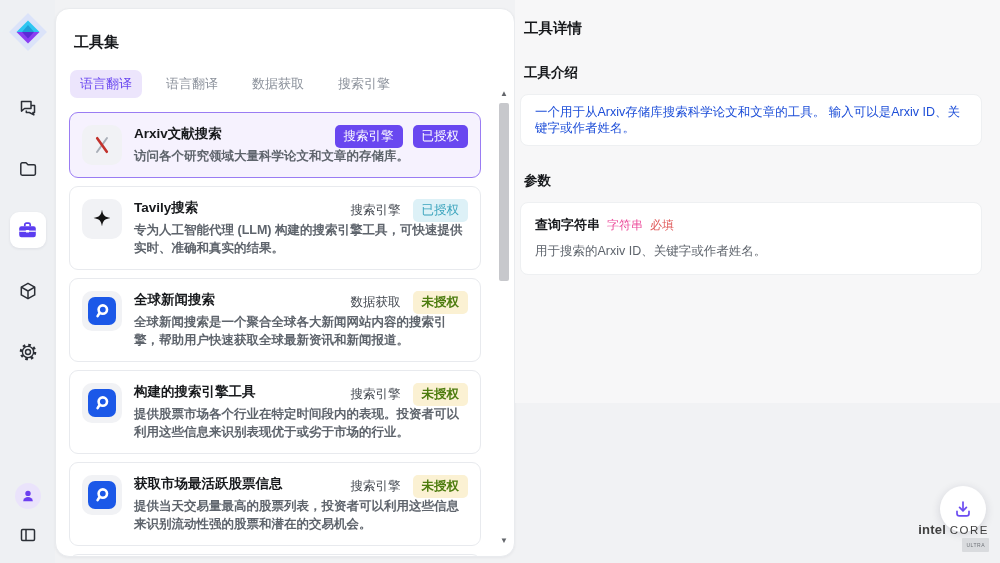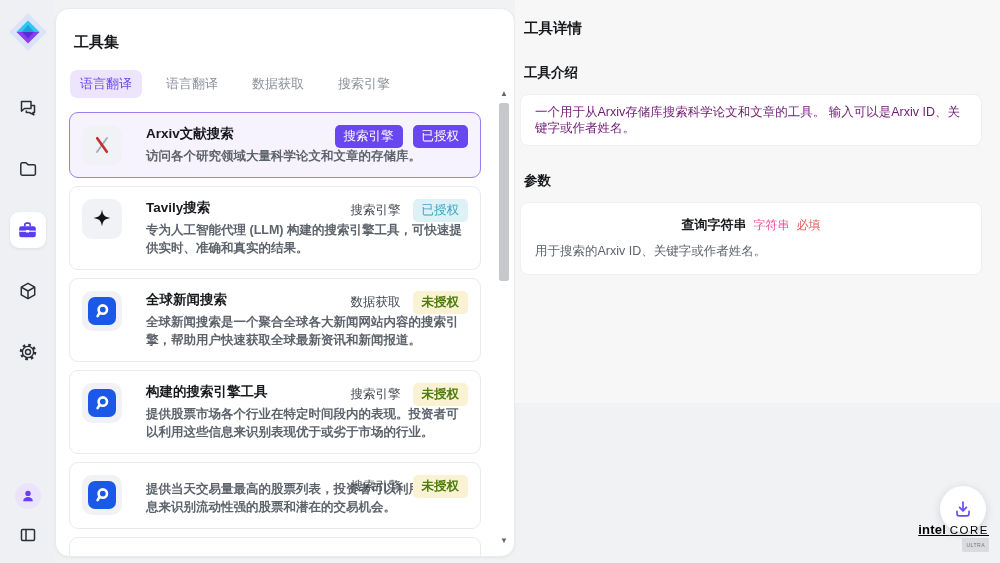--- a/index.html
+++ b/index.html
@@ -35,21 +35,21 @@
   }
   .panel-title { font-size:15px; font-weight:700; margin-left:5px;font-family:Liberation Mono, monospace; }
   .tabs { display:flex; gap:14px; margin-top:18px; margin-left:1px; }
   .tab {
     font-size:13px; color:#8b919b; padding:5px 10px; border-radius:7px; cursor:pointer; white-space:nowrap;
   }
   .tab.active { background:#ece5fc; color:#6947f0; font-weight:500; }
 
   .tool-list { margin-top:14px; width:412px; }
   .tool-card {
-    position:relative; display:flex; gap:24px; align-items:flex-start;
+    position:relative; display:flex; gap:12px; align-items:flex-start;
     border:1px solid #e8eaee; border-radius:9px; background:#fff;
     padding:12px; margin-bottom:8px; cursor:pointer;
   }
   .tool-card.selected { background:#f6f2fe; border:1.5px solid #9a7cf3; }
   .tool-icon {
     flex:0 0 40px; width:40px; height:40px; border-radius:10px; background:#f1f2f5;
     display:flex; align-items:center; justify-content:center;
   }
   .blue-sq { width:28px; height:28px; border-radius:7px; background:#1b58e8; display:flex; align-items:center; justify-content:center; }
   .tool-body { max-width:330px; }
@@ -74,40 +74,40 @@
 
   
   .details {
     position:absolute; left:515px; top:0; width:485px; height:403px;
     background:#f7f7f8; padding:19px 18px 0 5px;
   }
   .details-title { font-size:14.5px; font-weight:700; margin-left:4px; }
   .section-head { font-size:13.5px; font-weight:700; margin:26px 0 12px 4px; }
   .intro-card {
     background:#fff; border:1px solid #eef0f2; border-radius:8px;
-    padding:9px 14px; font-size:12.5px; color:#701a75; line-height:16px;
+    padding:9px 14px; font-size:12.5px; color:#1d4ed8; line-height:16px;
   }
   .param-card {
     background:#fff; border:1px solid #eef0f2; border-radius:8px;
     padding:13px 14px 15px;
   }
-  .param-head { display:flex; align-items:baseline; gap:7px;justify-content:center; }
+  .param-head { display:flex; align-items:baseline; gap:7px; }
   .param-name { font-size:13px; font-weight:700; }
   .param-type { font-size:12px; color:#ec4899; }
   .param-required { font-size:12px; color:#e05b5b; }
   .param-desc { font-size:12.5px; color:#5e646c; margin-top:9px; line-height:16px; }
 
   
   .fab {
     position:absolute; right:14px; bottom:31px; width:46px; height:46px; border-radius:50%;
     background:#fff; box-shadow:0 2px 10px rgba(30,30,60,.14);
     display:flex; align-items:center; justify-content:center; cursor:pointer;
   }
   .brand { position:absolute; right:11px; bottom:11px; text-align:right; line-height:12px; }
-  .brand-row { font-size:13px; color:#000000; letter-spacing:.2px;text-decoration:underline; }
+  .brand-row { font-size:13px; color:#404040; letter-spacing:.2px; }
   .brand-intel { font-weight:700; }
   .brand-core { font-weight:400; letter-spacing:1.5px; font-size:11.5px; }
   .brand-badge {
     display:inline-block; margin-top:2px; background:#d9dbde; color:#6f7378;
     font-size:5px; padding:1px 4px; border-radius:1px; letter-spacing:.5px;
   }
   svg { display:block; }
 </style>
 </head>
 <body>
@@ -278,20 +278,21 @@
 
       <div class="blue-sq">
         <svg width="20" height="20" viewBox="0 0 20 20" fill="none" stroke="#ffffff" stroke-linecap="round">
           <circle cx="10.8" cy="8.6" r="4.2" stroke-width="2.6"></circle>
           <path d="M7.6 11.8 L5.6 15.2" stroke-width="2.6"></path>
         </svg>
       </div>
 
     </div>
     <div class="tool-body">
+      <div class="tool-name">获取市场最活跃股票信息</div>
       <div class="tool-desc">提供当天交易量最高的股票列表，投资者可以利用这些信息来识别流动性强的股票和潜在的交易机会。</div>
     </div>
     <div class="tool-badges">
       <span class="tool-category">搜索引擎</span>
       <span class="tool-status unauthorized">未授权</span>
     </div>
   </div>
 
   <div class="tool-card">
     

